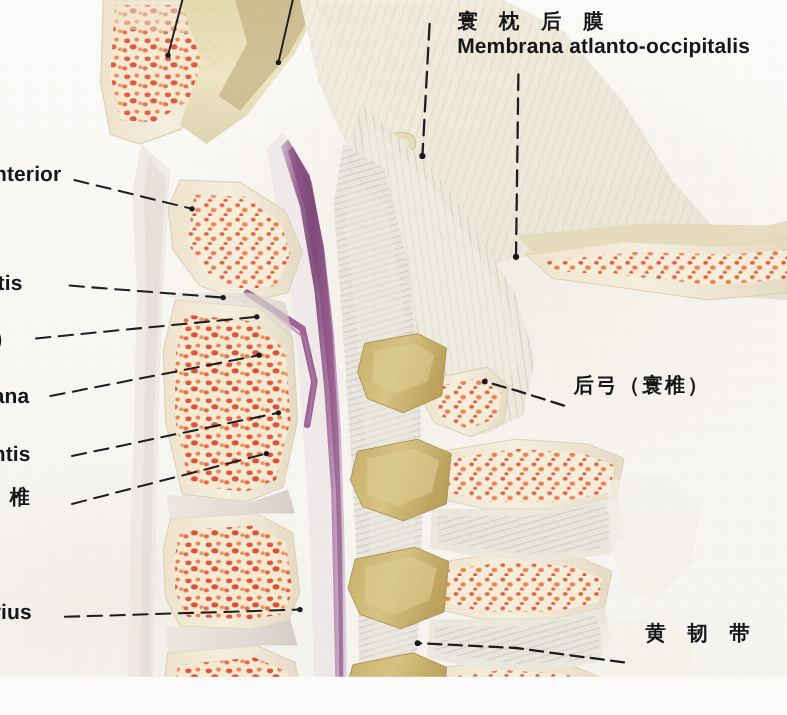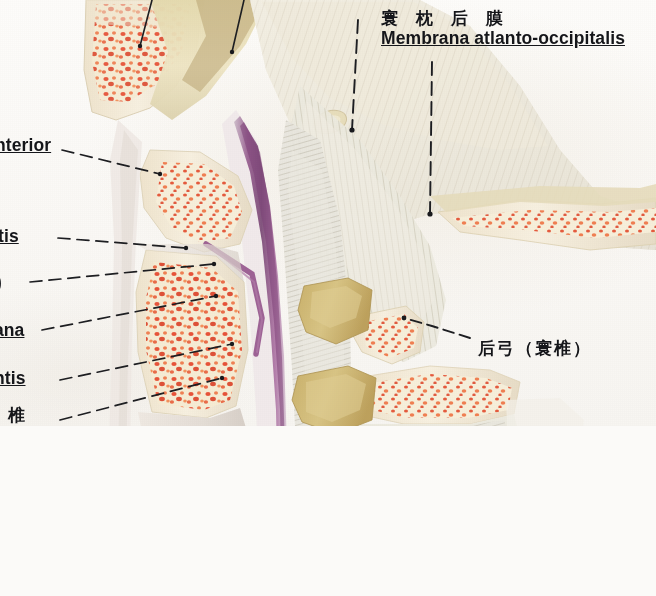--- a/index.html
+++ b/index.html
@@ -1,42 +1,42 @@
 <!DOCTYPE html>
 <html><head>
 <meta charset="utf-8">
 <style>
   html,body{margin:0;padding:0;}
   body{
     width:656px;height:596px;overflow:hidden;
     background:#fbfaf8;
     font-family:"Liberation Sans","DejaVu Sans",sans-serif;
   }
-  #plate{position:relative;width:656px;height:426px;overflow:hidden;
+  #plate{position:relative;width:656px;height:564px;overflow:hidden;
          background:#fcfbf9;}
 
   
   .paper{position:absolute;inset:0;
     background:
       radial-gradient(ellipse 70% 55% at 62% 38%, rgba(234,226,210,.45), rgba(255,255,255,0) 70%),
       radial-gradient(ellipse 40% 30% at 12% 88%, rgba(232,226,216,.35), rgba(255,255,255,0) 72%),
       linear-gradient(180deg,#fdfcfa 0%,#faf8f5 55%,#f7f5f1 100%);
   }
   .grain{position:absolute;inset:0;opacity:.35;
     background-image:
       repeating-linear-gradient(0deg, rgba(150,140,130,.05) 0 1px, rgba(255,255,255,0) 1px 2px),
       repeating-linear-gradient(90deg, rgba(150,140,130,.05) 0 1px, rgba(255,255,255,0) 1px 2px);
   }
 
   
   .label{position:absolute;color:#15161a;white-space:nowrap;}
   .cn{font-family:"DejaVu Sans","Liberation Sans",sans-serif;
       font-weight:700;font-size:17px;letter-spacing:6px;line-height:20px;}
   .la{font-family:"Liberation Sans","DejaVu Sans",sans-serif;
-      font-weight:700;font-size:17.5px;line-height:20px;letter-spacing:.1px;text-decoration:underline;}
+      font-weight:700;font-size:17.5px;line-height:20px;letter-spacing:.1px;}
 </style>
 </head>
 <body>
 
 <div id="plate">
 
   <div class="paper"></div>
 
   <svg width="656" height="596" viewBox="0 0 656 596" style="position:absolute;left:0;top:0">
     <defs>
@@ -285,21 +285,21 @@
     </g>
   </svg>
 
   <div class="grain"></div>
 
   <div class="label" style="left:381px;top:8px;">
     <div class="cn">寰 枕 后 膜</div>
     <div class="la">Membrana atlanto-occipitalis</div>
   </div>
 
-  <div class="label" style="left:478px;top:312px;margin-top:26px;">
+  <div class="label" style="left:478px;top:312px;">
     <div class="cn" style="letter-spacing:2px">后弓（寰椎）</div>
   </div>
 
   <div class="label" style="left:538px;top:518px;">
     <div class="cn">黄 韧 带</div>
   </div>
 
   <div class="label la" style="left:-5px;top:135px;">nterior</div>
 
   <div class="label la" style="left:-2px;top:226px;">tis</div>

